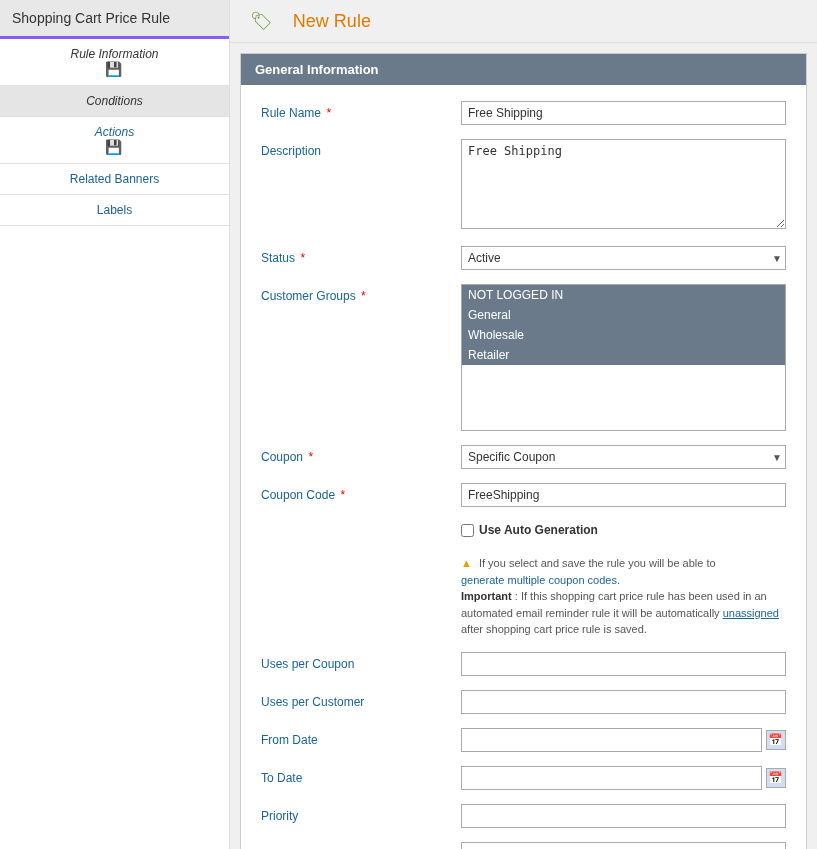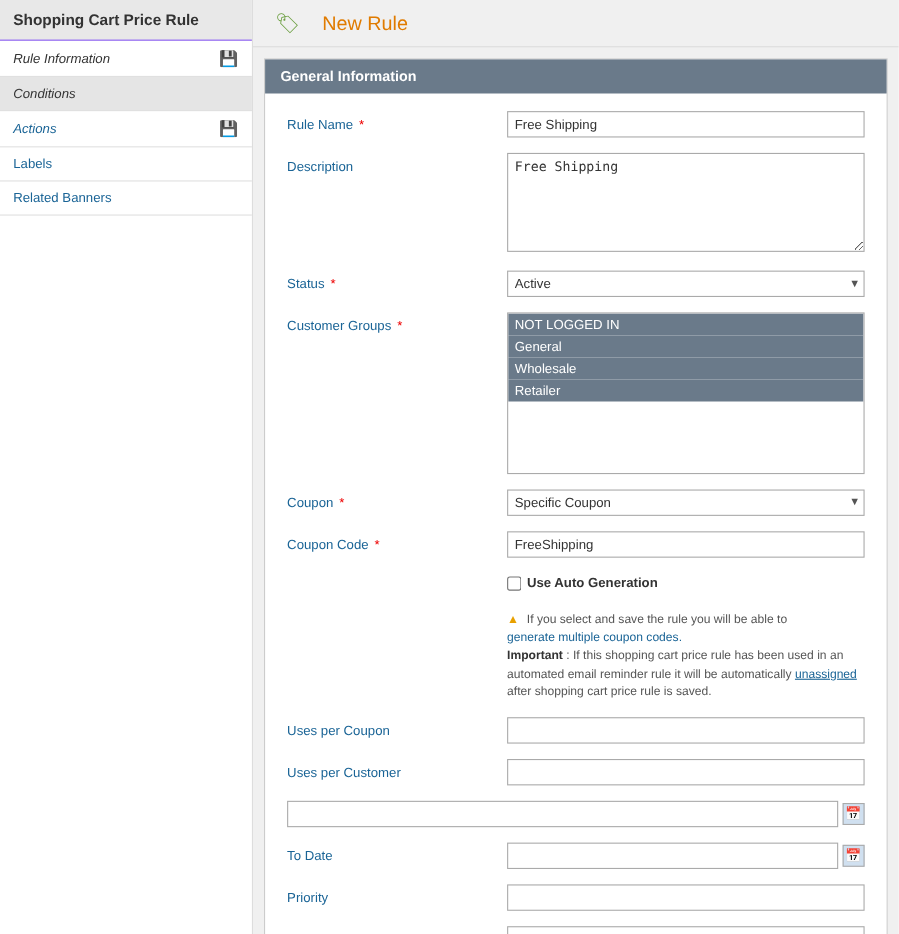--- a/index.html
+++ b/index.html
@@ -2,22 +2,22 @@
 <html><head>
   <meta charset="utf-8">
   <style>
     * { box-sizing: border-box; margin: 0; padding: 0; }
     body { font-family: Arial, sans-serif; font-size: 12px; color: #333; background: #f5f5f5; }
 
     .layout { display: flex; min-height: 849px; }
 
     
     .sidebar { width: 230px; background: #fff; border-right: 1px solid #ddd; flex-shrink: 0; }
-    .sidebar-title { padding: 10px 12px; font-size: 14px; font-weight: bold; color: #333; border-bottom: 1px solid #8b5cf6; background: #e8e8e8; }
-    .sidebar-item { display: flex; align-items: center; justify-content: space-between; padding: 8px 12px; border-bottom: 1px solid #e0e0e0; cursor: pointer; color: #1a6496; text-decoration: none; }
+    .sidebar-title { padding: 10px 12px; font-size: 14px; font-weight: normal; color: #333; border-bottom: 3px solid #8b5cf6; background: #e8e8e8; }
+    .sidebar-item { display: flex; align-items: center; justify-content: space-between; padding: 8px 12px; border-bottom: 1px solid #e0e0e0; cursor: pointer; color: #1a6496; text-decoration: none; flex-direction: column; }
     .sidebar-item.active { background: #e5e5e5; color: #333; font-style: italic; }
     .sidebar-item .save-icon { color: #666; font-size: 14px; }
 
     
     .main { flex: 1; padding: 0; background: #f0f0f0; }
 
     
     .page-header { padding: 10px 20px; display: flex; align-items: center; gap: 8px; background: #f0f0f0; border-bottom: 1px solid #ddd; }
     .page-header-icon { color: #6a9e3f; font-size: 18px; }
     .page-header-title { font-size: 18px; color: #e07b00; font-weight: normal; margin-left: 12px; }
@@ -78,24 +78,24 @@
       <span class="save-icon">💾</span>
     </div>
     <div class="sidebar-item active">
       <span>Conditions</span>
     </div>
     <div class="sidebar-item">
       <span style="font-style:italic;">Actions</span>
       <span class="save-icon">💾</span>
     </div>
     <div class="sidebar-item">
+      <span>Related Banners</span>
+    </div>
+    <div class="sidebar-item">
       <span>Labels</span>
-    </div>
-    <div class="sidebar-item">
-      <span>Related Banners</span>
     </div>
   </div>
 
   <div class="main">
     <div class="page-header">
       <span class="page-header-icon">🏷</span>
       <span class="page-header-title">New Rule</span>
     </div>
 
     <div class="content-area">
@@ -203,20 +203,21 @@
         </div>
 
         <div class="form-row">
           <div class="form-label">Uses per Customer</div>
           <div class="form-field">
             <input type="text" value="" style="">
           </div>
         </div>
 
         <div class="form-row">
+          <div class="form-label">From Date</div>
           <div class="form-field">
             <div class="date-row">
               <input type="text" value="" style="width: calc(100% - 28px);">
               <span class="calendar-btn">📅</span>
             </div>
           </div>
         </div>
 
         <div class="form-row">
           <div class="form-label">To Date</div>

